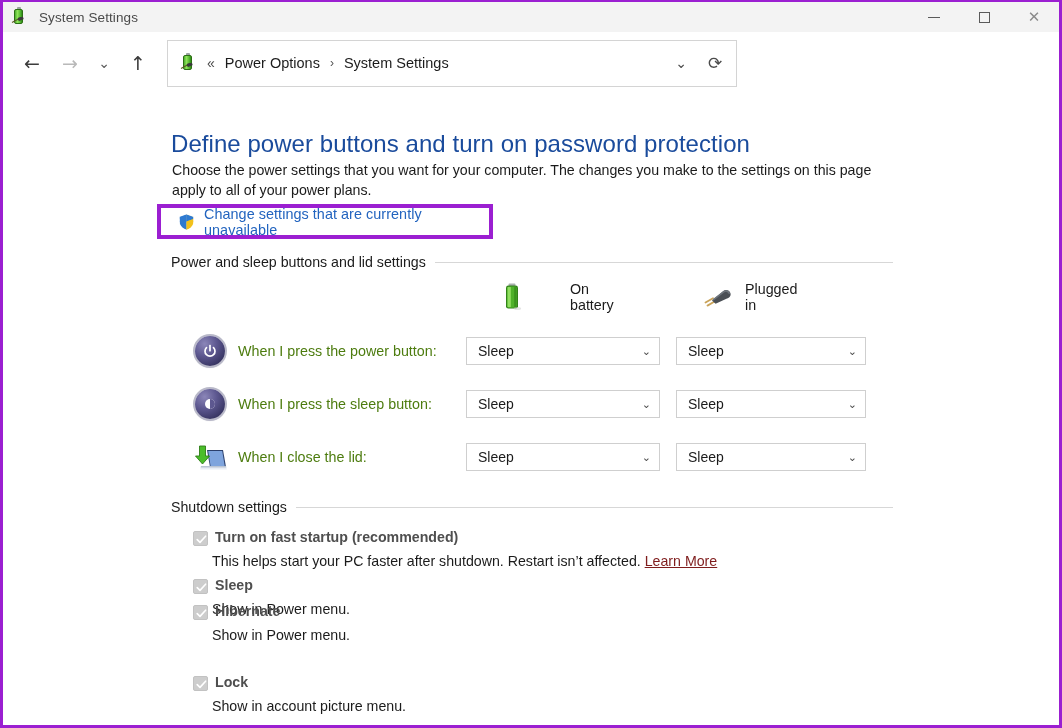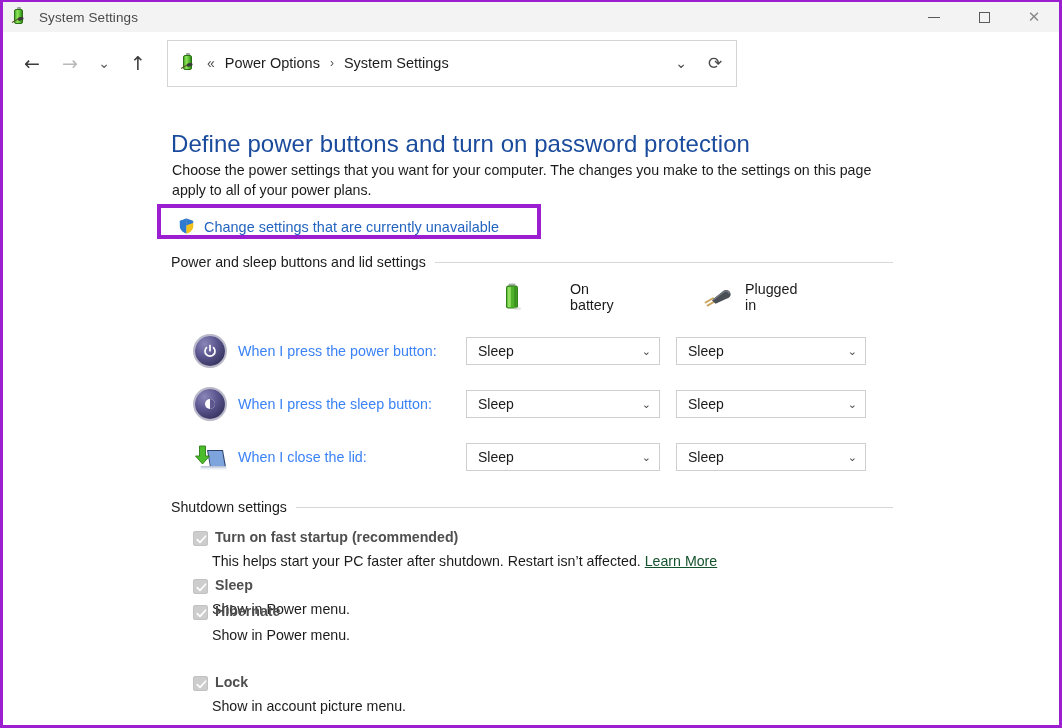--- a/index.html
+++ b/index.html
@@ -103,23 +103,23 @@
     font-size: 24px; color: #1a4b9c; letter-spacing: .05px;
   }
   .intro {
     position: absolute; left: 169px; top: 66px; width: 705px;
     font-size: 14.2px; color: #1b1b1b; line-height: 20px;
   }
 
   
   .uac-box {
     position: absolute; left: 154px; top: 110px;
-    width: 384px; height: 35px;
+    width: 336px; height: 35px;
     border: 4px solid #9b1fd1; background: #fff;
-    display: flex; align-items: flex-end;
+    display: flex; align-items: center;
   }
   .shield { width: 17px; height: 18px; margin-left: 17px; flex: none; }
   .uac-link {
     margin-left: 9px; font-size: 14.4px; color: #2264bf; letter-spacing: .05px;
   }
 
   
   .group {
     position: absolute; display: flex; align-items: center; width: 722px; left: 168px;
   }
@@ -133,21 +133,21 @@
   }
   .col-head .lbl { font-size: 14.3px; color: #1b1b1b; margin-left: 12px; }
   .col-batt { left: 498px; gap: 35px; }
   .col-plug { left: 700px; }
   .plug-icon { width: 30px; height: 22px; position: relative; flex: none; }
   .batt-col-icon { width: 22px; height: 30px; position: relative; flex: none; }
 
   
   .row { position: absolute; left: 0; height: 34px; display: flex; align-items: center; }
   .row-icon { width: 34px; height: 34px; position: relative; flex: none; margin-left: 190px; }
-  .row-label { font-size: 14.3px; color: #3b82f6; margin-left: 11px; width: 218px; }
+  .row-label { font-size: 14.3px; color: #4d7c0f; margin-left: 11px; width: 218px; }
   .dd {
     height: 28px; border: 1px solid #cfcfcf; background: #fff;
     display: flex; align-items: center; padding: 0 8px 0 11px;
     font-size: 14px; color: #1b1b1b;
   }
   .dd .val { flex: 1; }
   .dd .chev { color: #4a4a4a; font-size: 11px; font-family: "DejaVu Sans", sans-serif; }
   .dd-a { position: absolute; left: 463px; width: 194px; }
   .dd-b { position: absolute; left: 673px; width: 190px; }
 
@@ -170,21 +170,21 @@
     background: #cdcdcd; border: 1px solid #c2c2c2; border-radius: 2px;
   }
   .cb svg { position: absolute; left: 1px; top: 1px; }
   .cb-label {
     position: absolute; left: 212px; font-size: 14.2px; font-weight: bold; color: #4f4f4f;
     white-space: nowrap;
   }
   .cb-desc {
     position: absolute; left: 209px; font-size: 14.2px; color: #1b1b1b; white-space: nowrap;
   }
-  .learn-link { color: #14532d; text-decoration: underline; }
+  .learn-link { color: #7f1d1d; text-decoration: underline; }
 </style>
 </head>
 <body>
 
 <div id="window">
 
   <div class="titlebar">
     <span class="title-icon batt-icon">
       <span class="batt-cap"></span>
       <span class="batt-body"></span>

